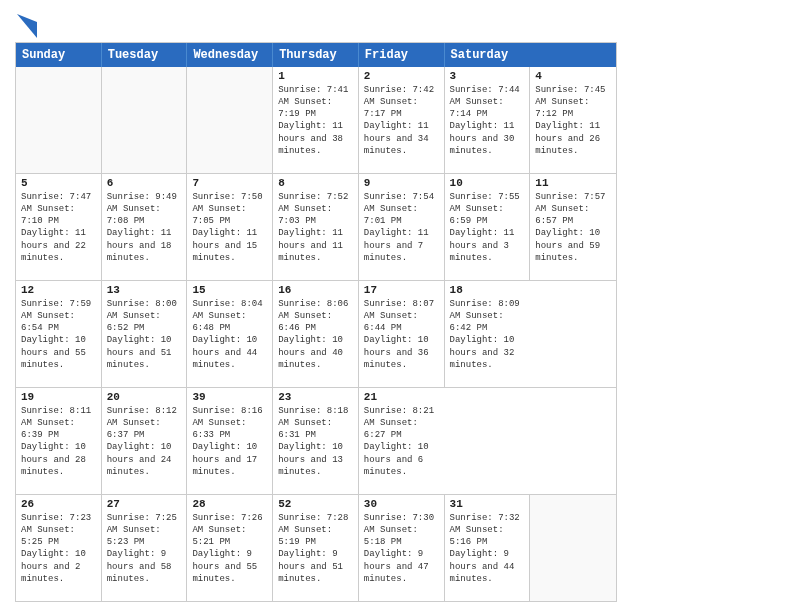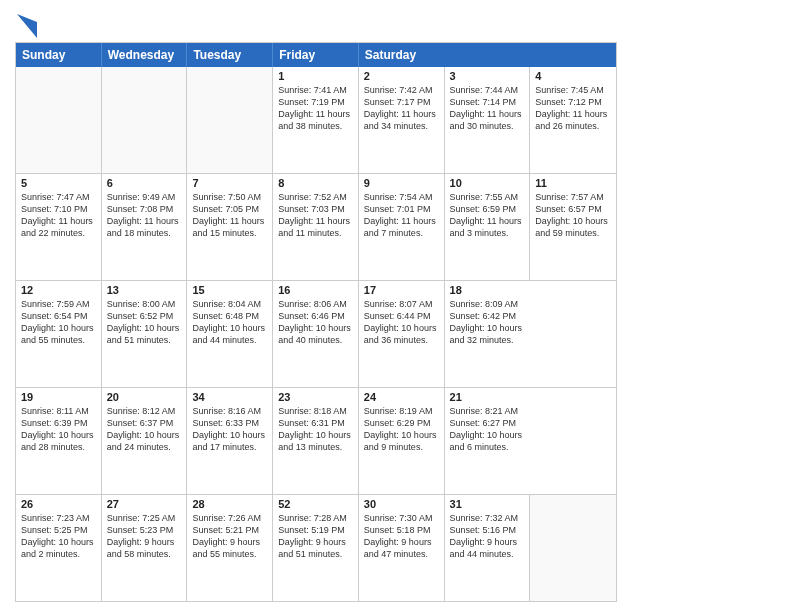--- a/index.html
+++ b/index.html
@@ -9,20 +9,21 @@
       width: 792px;
       height: 612px;
       overflow: hidden;
     }
     .page {
       width: 632px;
       height: 612px;
       padding: 10px 15px;
       display: flex;
       flex-direction: column;
+      font-family: Liberation Mono, monospace;
     }
     .header {
       display: flex;
       align-items: flex-start;
       justify-content: space-between;
       margin-bottom: 6px;
     }
     .logo {
       display: flex;
       align-items: center;
@@ -126,22 +127,23 @@
     </div>
     <div class="title-area">
       <div class="month-title"></div>
       <div class="location"></div>
     </div>
   </div>
 
   <div class="calendar">
     <div class="cal-header">
       <div class="cal-header-cell">Sunday</div>
+      <div class="cal-header-cell">Tuesday</div>
       <div class="cal-header-cell">Wednesday</div>
-      <div class="cal-header-cell">Tuesday</div>
+      <div class="cal-header-cell">Thursday</div>
       <div class="cal-header-cell">Friday</div>
       <div class="cal-header-cell">Saturday</div>
     </div>
     <div class="cal-body" id="cal-body">
     <div class="cal-row">
           <div class="cal-cell empty"></div>
           <div class="cal-cell empty"></div>
           <div class="cal-cell empty"></div>
           <div class="cal-cell">
             <span class="day-num">1</span>
@@ -276,39 +278,32 @@
 and 28 minutes.</div>
           </div>
           <div class="cal-cell">
             <span class="day-num">20</span>
             <div class="cell-content">Sunrise: 8:12 AM
 Sunset: 6:37 PM
 Daylight: 10 hours
 and 24 minutes.</div>
           </div>
           <div class="cal-cell">
-            <span class="day-num">34</span>
+            <span class="day-num">39</span>
             <div class="cell-content">Sunrise: 8:16 AM
 Sunset: 6:33 PM
 Daylight: 10 hours
 and 17 minutes.</div>
           </div>
           <div class="cal-cell">
             <span class="day-num">23</span>
             <div class="cell-content">Sunrise: 8:18 AM
 Sunset: 6:31 PM
 Daylight: 10 hours
 and 13 minutes.</div>
-          </div>
-          <div class="cal-cell">
-            <span class="day-num">24</span>
-            <div class="cell-content">Sunrise: 8:19 AM
-Sunset: 6:29 PM
-Daylight: 10 hours
-and 9 minutes.</div>
           </div>
           <div class="cal-cell">
             <span class="day-num">21</span>
             <div class="cell-content">Sunrise: 8:21 AM
 Sunset: 6:27 PM
 Daylight: 10 hours
 and 6 minutes.</div>
           </div>
         </div>
         <div class="cal-row">

